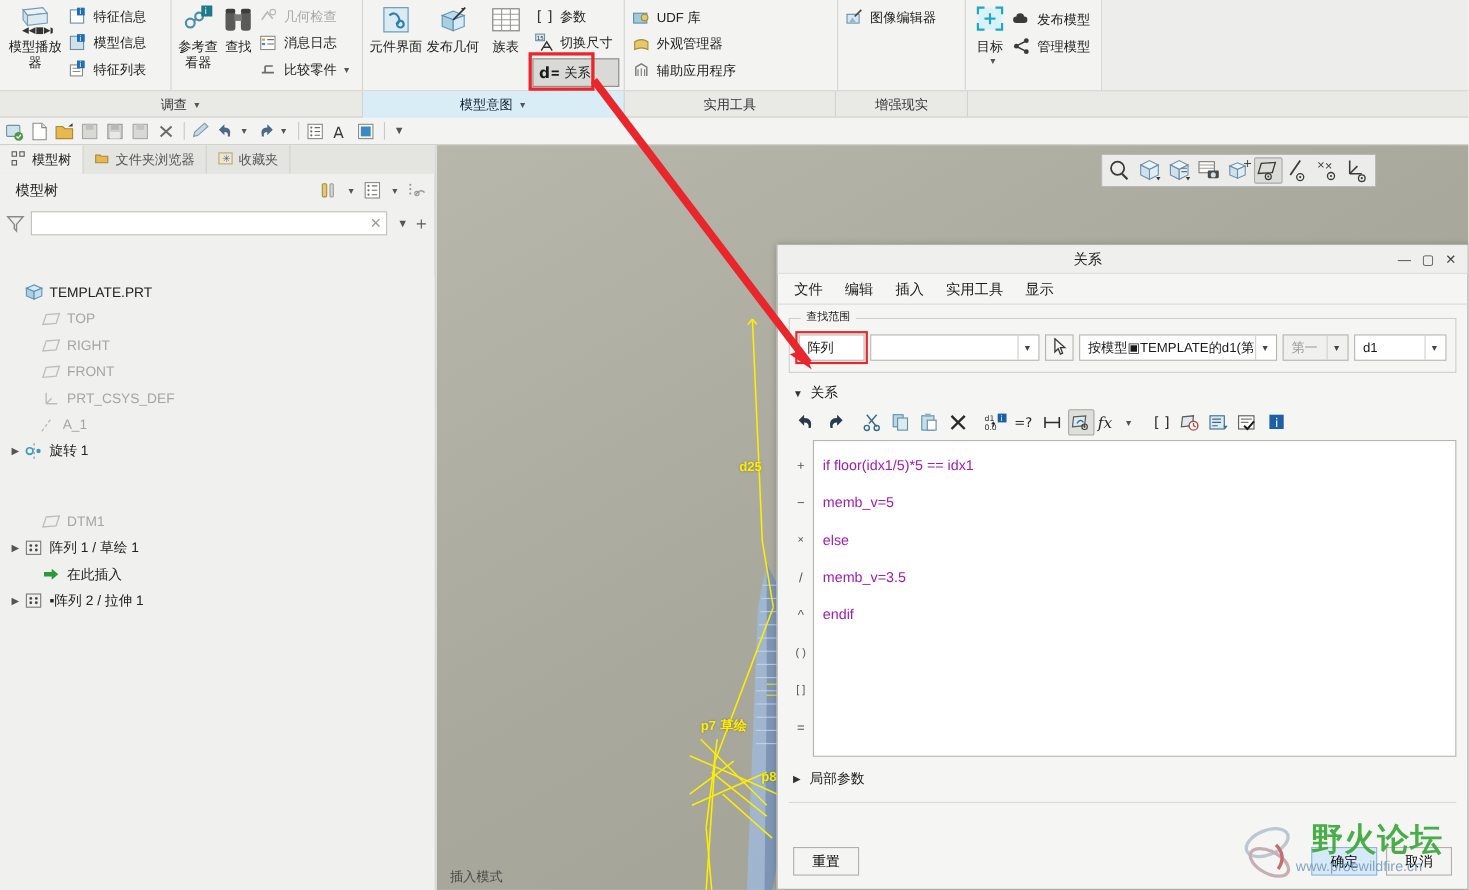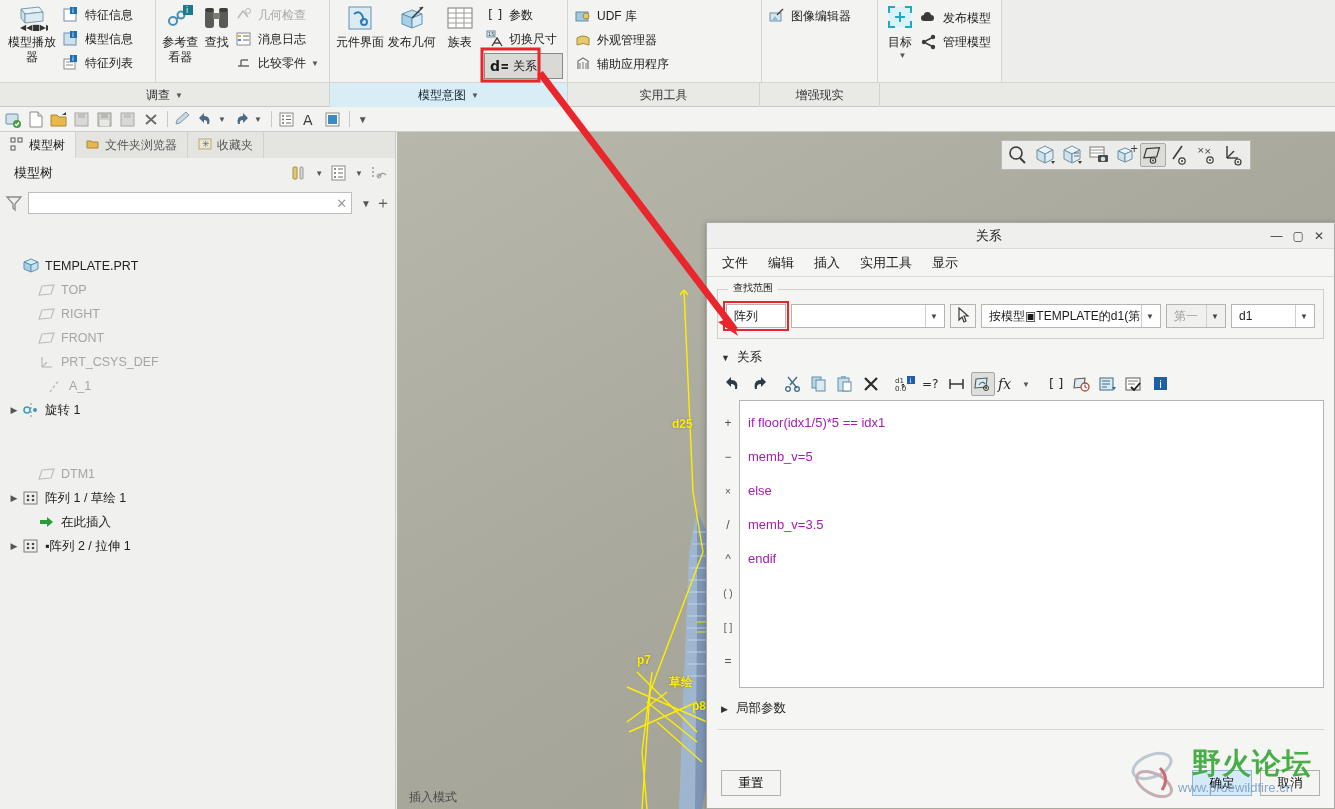--- a/index.html
+++ b/index.html
@@ -749,21 +749,21 @@
         <span class="texp"></span>
         <span class="tico">
           <svg width="18" height="16" viewBox="0 0 18 16">
               <line x1="4" y1="3" x2="4" y2="13" stroke="#bdbdb9" stroke-width="1.3"></line>
               <line x1="4" y1="13" x2="14" y2="13" stroke="#bdbdb9" stroke-width="1.3"></line>
               <line x1="4" y1="13" x2="9" y2="8" stroke="#bdbdb9" stroke-width="1.3"></line>
             </svg>
         </span>
         <span class="tlbl">PRT_CSYS_DEF</span>
       </div>
-      <div class="trow dim" style="padding-left:30px;">
+      <div class="trow dim" style="padding-left:18px;">
         <span class="texp"></span>
         <span class="tico">
           <svg width="18" height="16" viewBox="0 0 18 16">
               <line x1="4" y1="14" x2="13" y2="2" stroke="#bdbdb9" stroke-width="1.3" stroke-dasharray="3 2"></line>
             </svg>
         </span>
         <span class="tlbl">A_1</span>
       </div>
       <div class="trow" style="padding-left:6px;">
         <span class="texp">▶</span>
@@ -863,21 +863,21 @@
         <line x1="270" y1="560" x2="230" y2="590"></line>
       </g>
       <g stroke="#ffee00" stroke-width="1" fill="none" opacity="0.9">
         <line x1="300" y1="490" x2="312" y2="490"></line>
         <line x1="300" y1="500" x2="312" y2="500"></line>
       </g>
     </svg>
 
     <span class="dimlbl" style="left:275px;top:285px;">d25</span>
     <span class="dimlbl" style="left:240px;top:521px;">p7</span>
-    <span class="dimlbl" style="left:272px;top:520px;margin-top:22px;">草绘</span>
+    <span class="dimlbl" style="left:258px;top:520px;">草绘</span>
     <span class="dimlbl" style="left:295px;top:567px;">p8</span>
 
     <div class="gfxbar">
       <span class="gbtn">
         <svg width="26" height="24" viewBox="0 0 26 24">
             <circle cx="11" cy="10" r="6" fill="none" stroke="#3a3a36" stroke-width="1.6"></circle>
             <line x1="15" y1="15" x2="20" y2="20" stroke="#3a3a36" stroke-width="2"></line>
           </svg>
       </span>
       <span class="gbtn">

